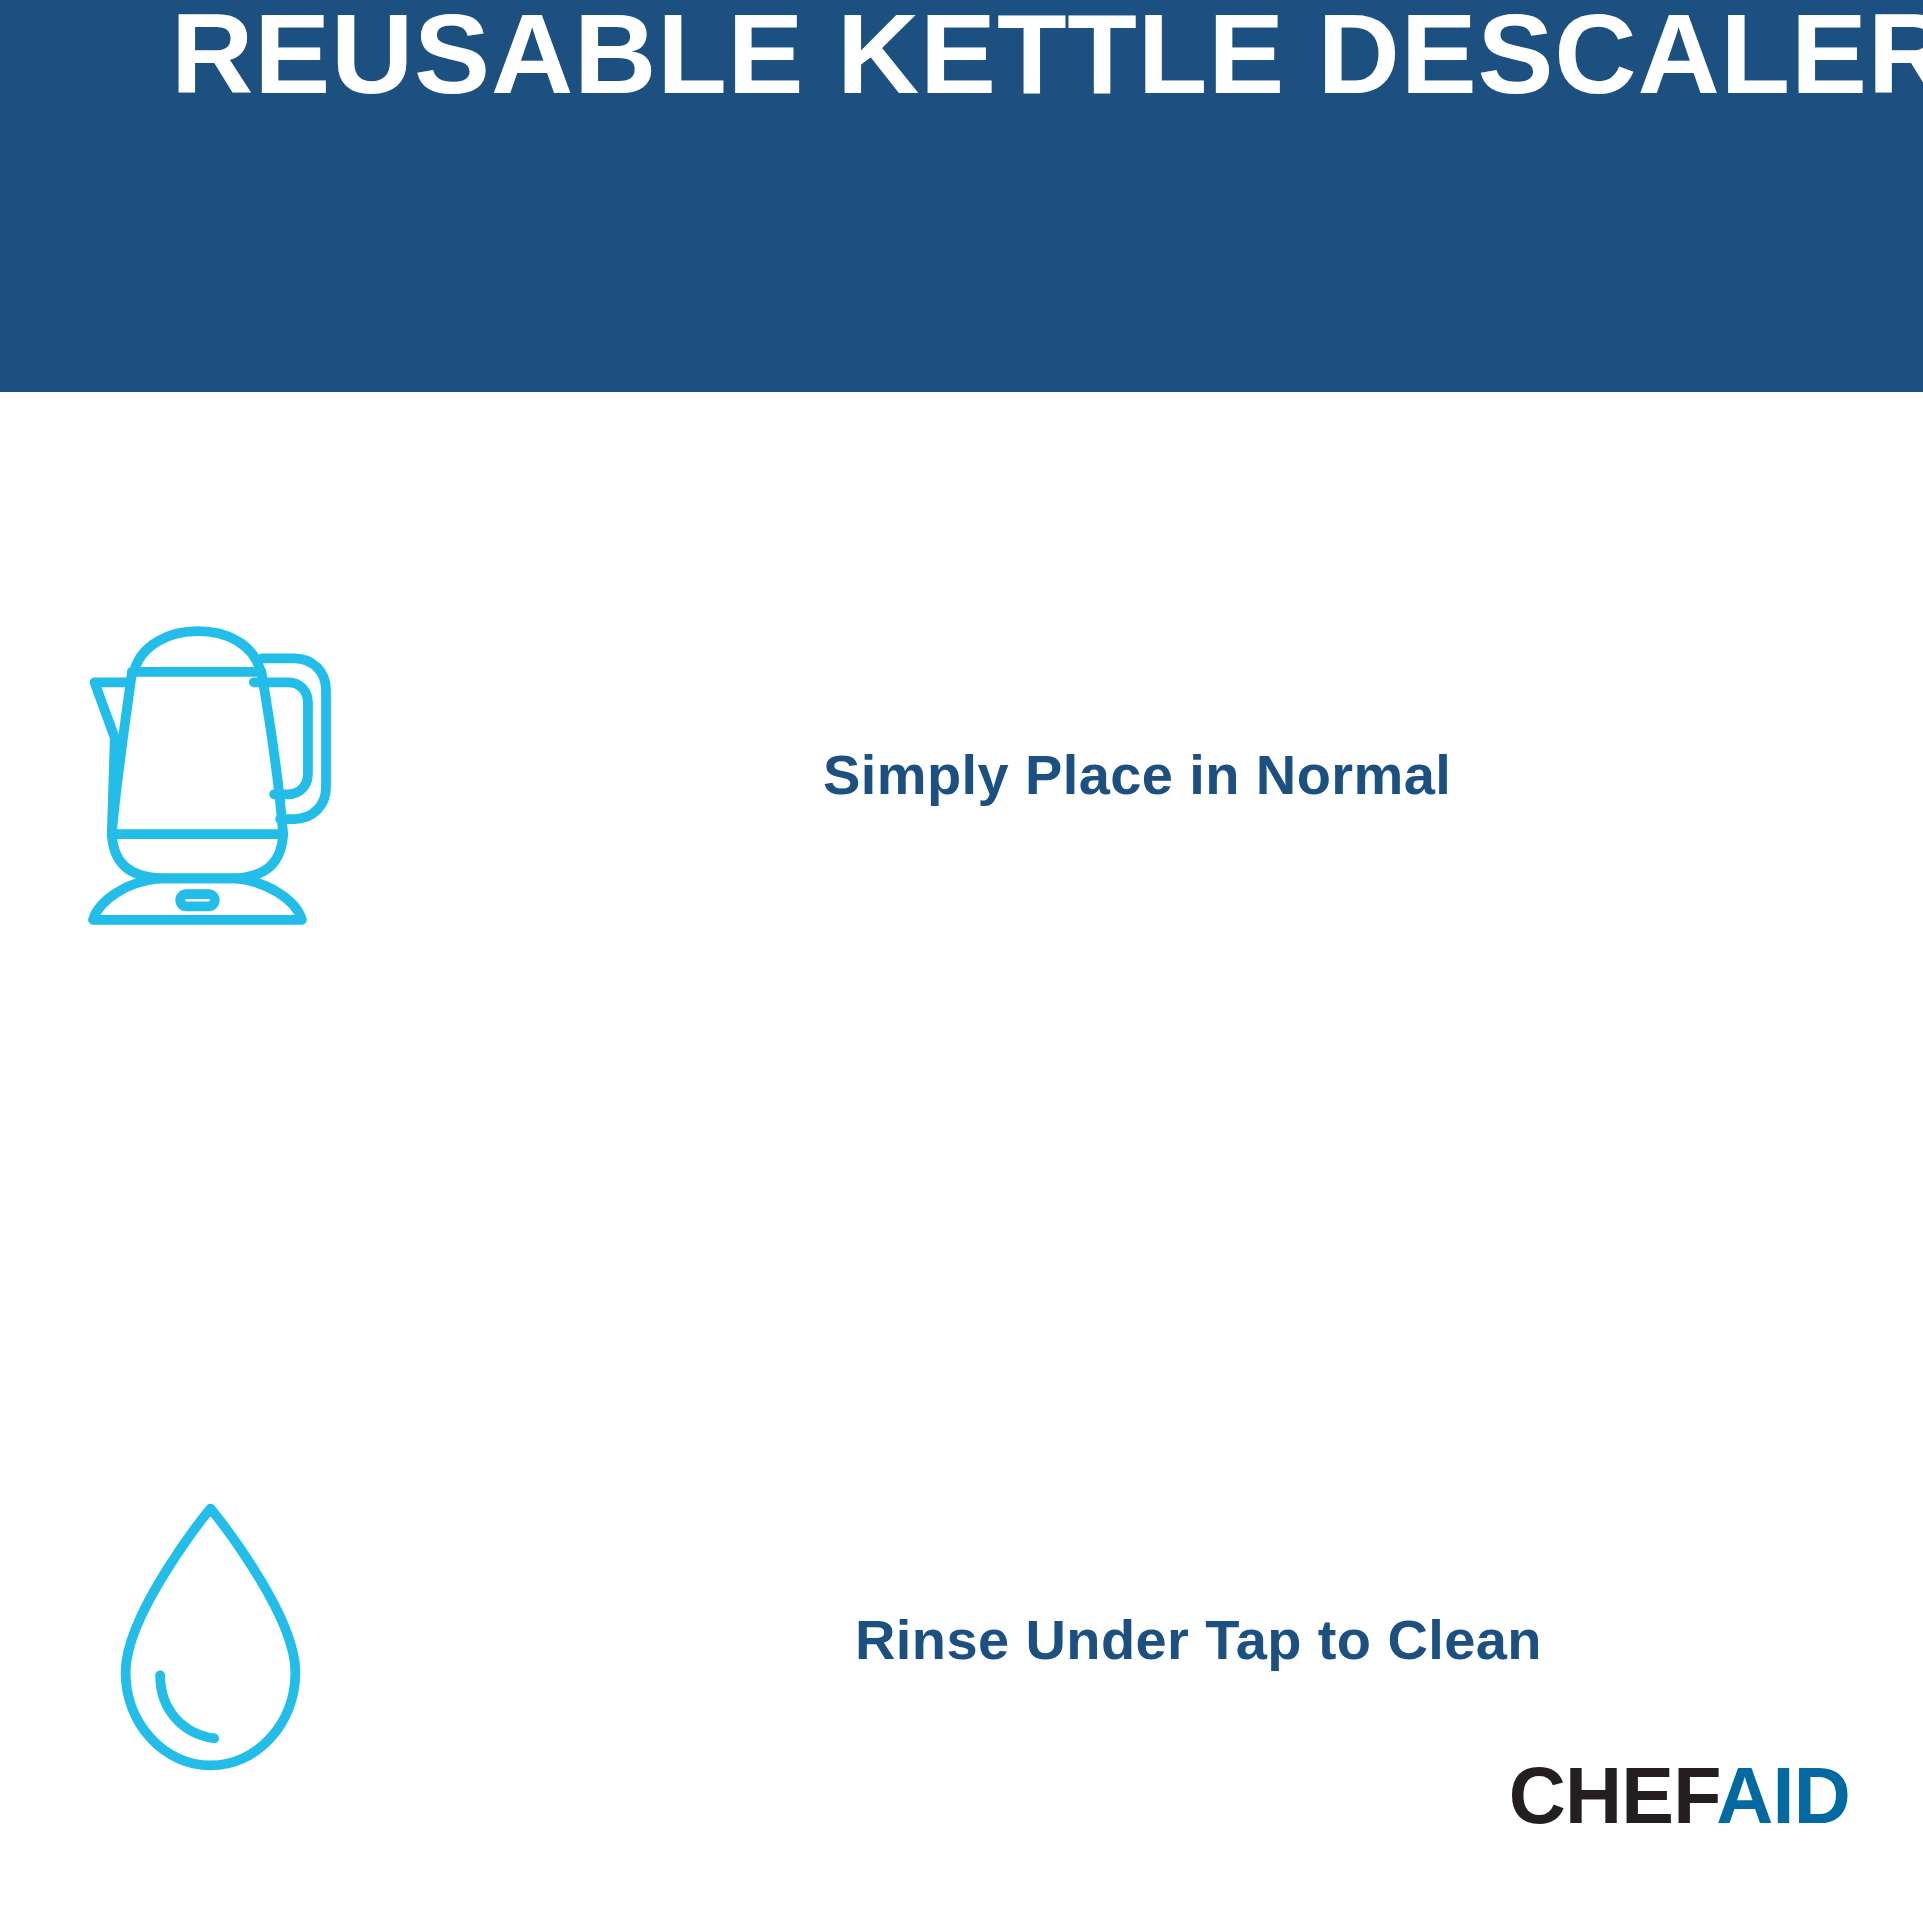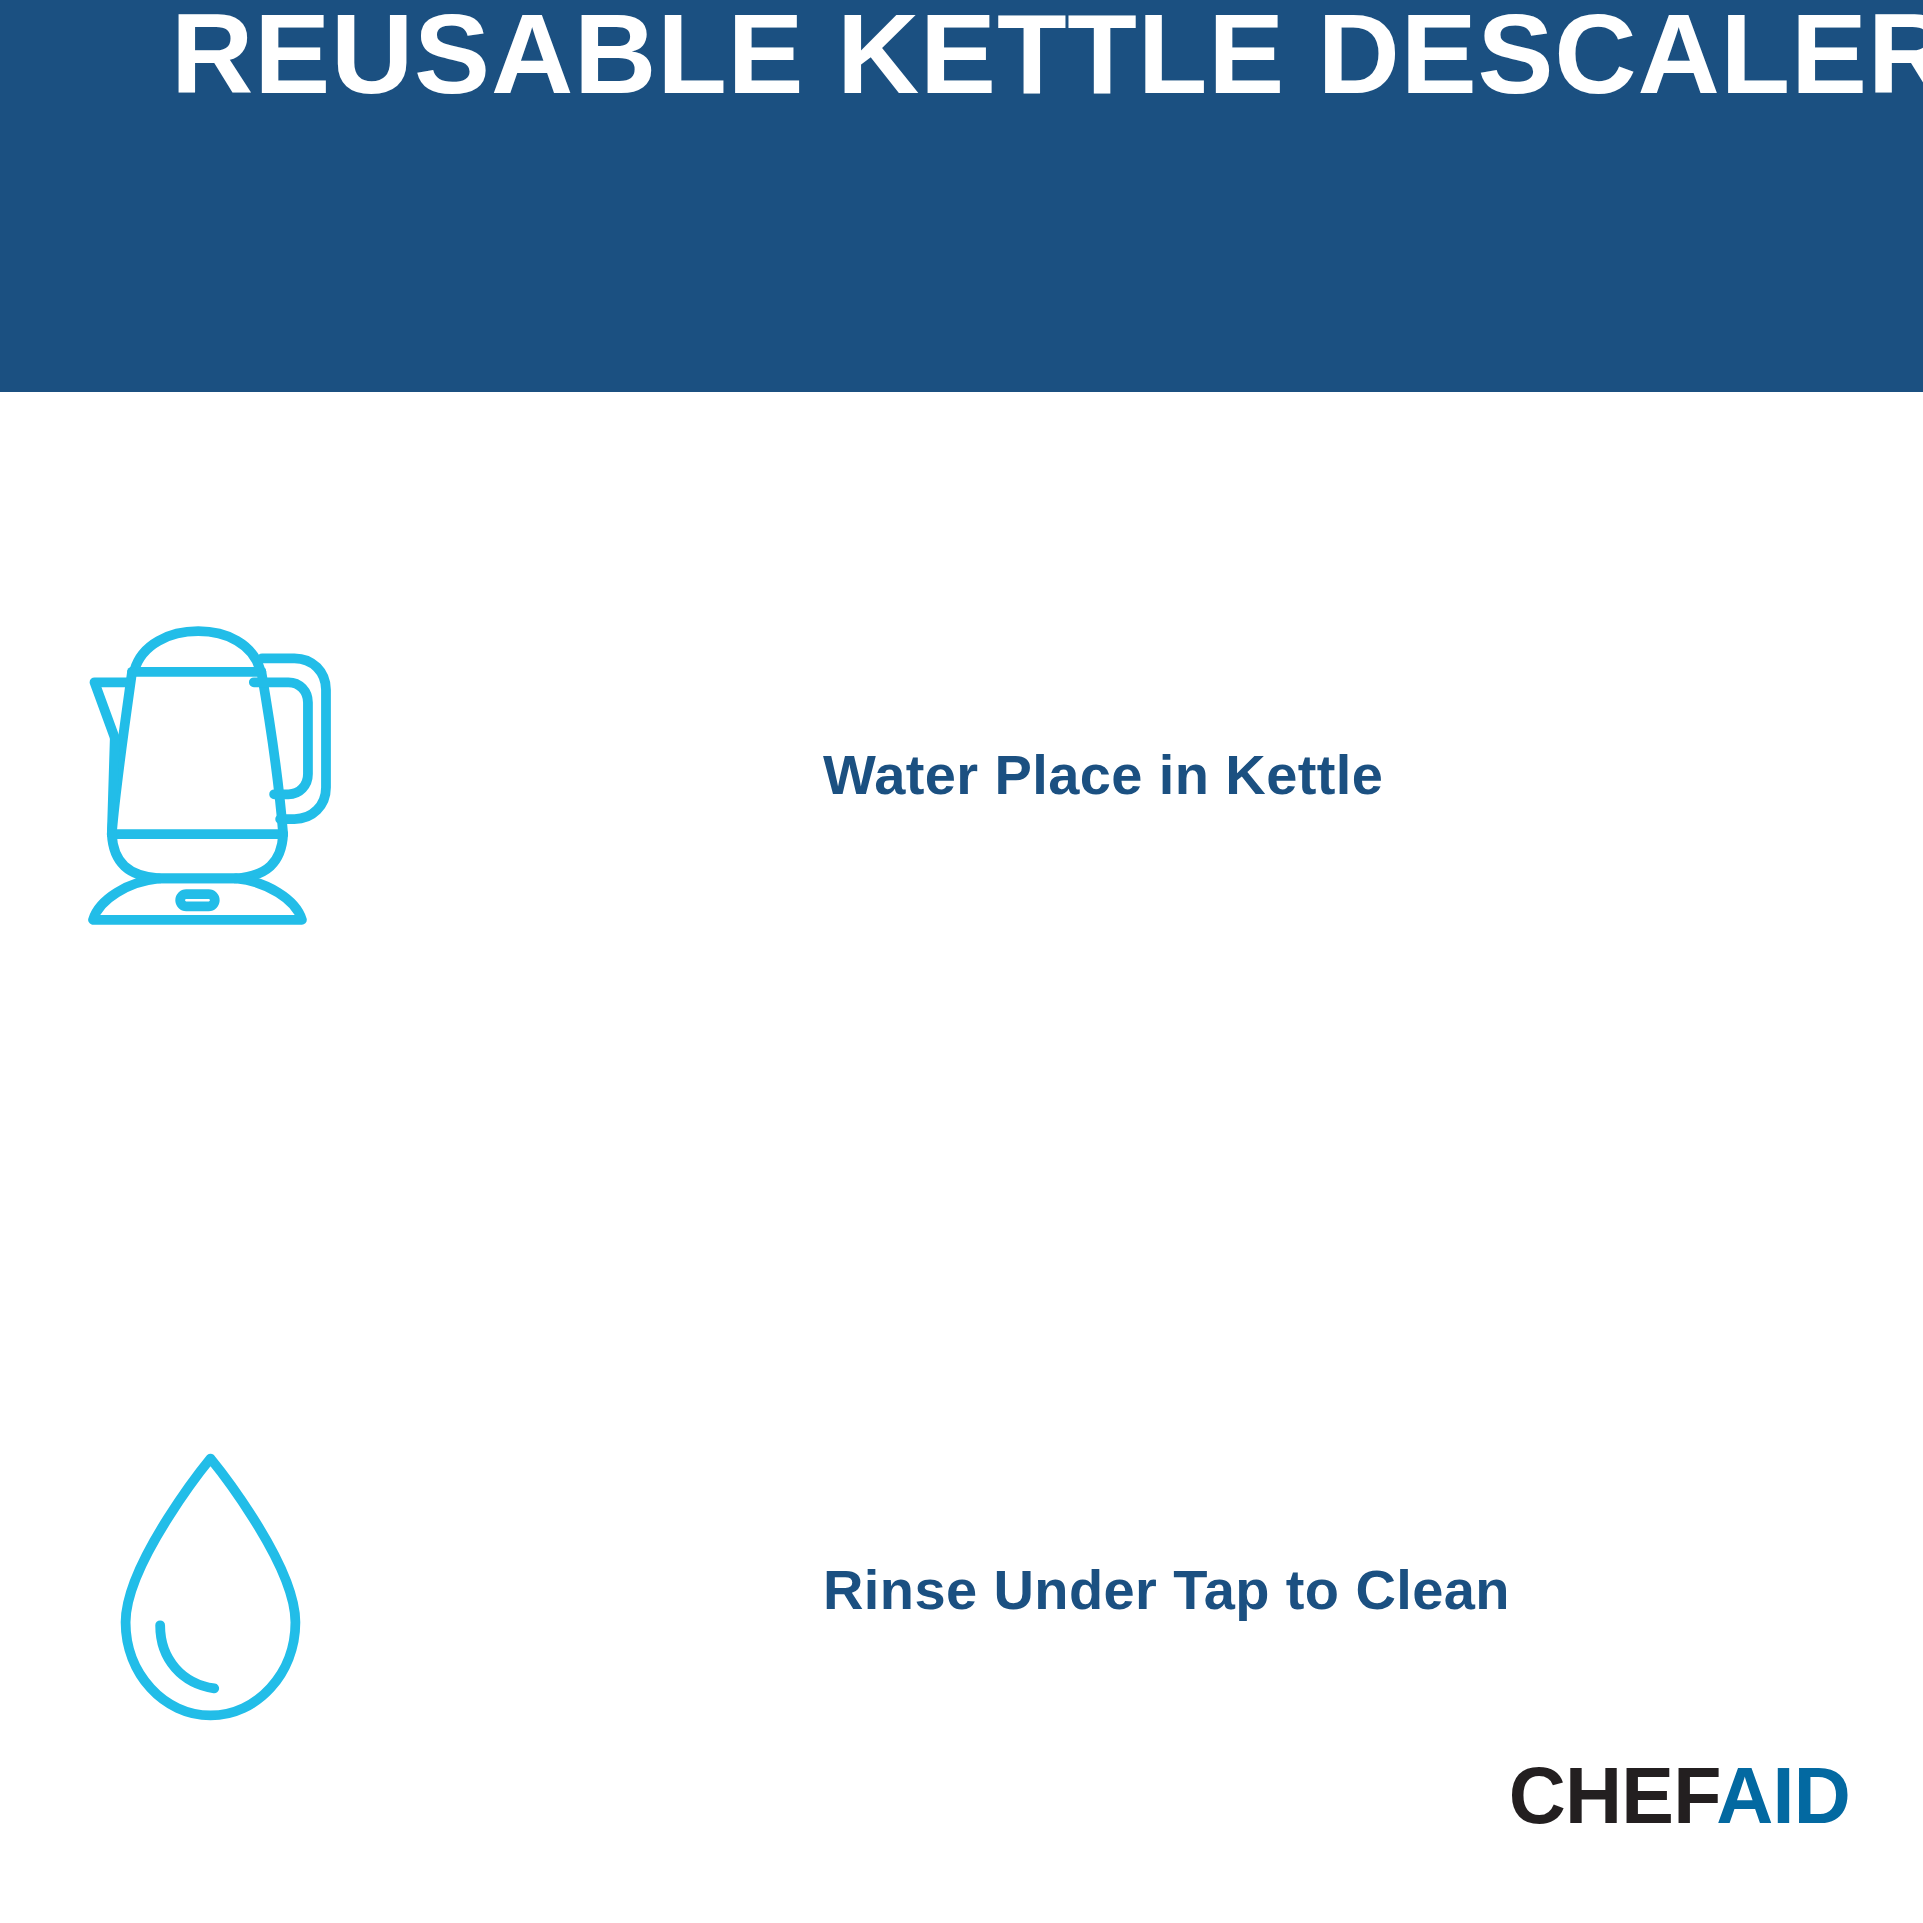--- a/index.html
+++ b/index.html
@@ -50,21 +50,21 @@
 
   .step-row {
     position: absolute;
     left: 0;
     width: 1924px;
     display: flex;
     align-items: center;
   }
   #step-row-0 { top: 180px;  height: 406px; }
   #step-row-1 { top: 594px;  height: 391px; }
-  #step-row-2 { top: 999px; height: 398px; }
+  #step-row-2 { top: 1049px; height: 398px; gap: 32px; }
 
   .step-icon {
     width: 421px;
     min-width: 421px;
     height: 100%;
     display: flex;
     align-items: center;
     justify-content: center;
   }
   .step-icon svg { display: block; overflow: visible; }
@@ -126,21 +126,21 @@
 
         <path d="M96 337 C55 341 16 365 8 392 L286 392 C278 365 239 341 198 337 Z"></path>
 
         <rect x="124" y="358" width="46" height="16" rx="8" ry="8"></rect>
 
         <path d="M233 44 L276 44 C300 44 318 62 318 86 L318 216 C318 240 300 258 276 258 L257 258"></path>
 
         <path d="M222 76 L268 76 C283 76 294 88 294 103 L294 198 C294 213 283 225 268 225 L249 225"></path>
       </svg>
     </div>
-    <div class="step-label">Water Place in Kettle</div>
+    <div class="step-label">Simply Place in Normal</div>
   </div>
 
 
   <div class="step-row" id="step-row-2">
     <div class="step-icon">
       <svg width="203" height="278" viewBox="0 0 270 370" fill="none" stroke="#22BDE8" stroke-width="13" stroke-linecap="round" stroke-linejoin="round">
 
         <path d="M135 10
                  C135 10 248 148 248 228
                  C248 296 197 352 135 352

